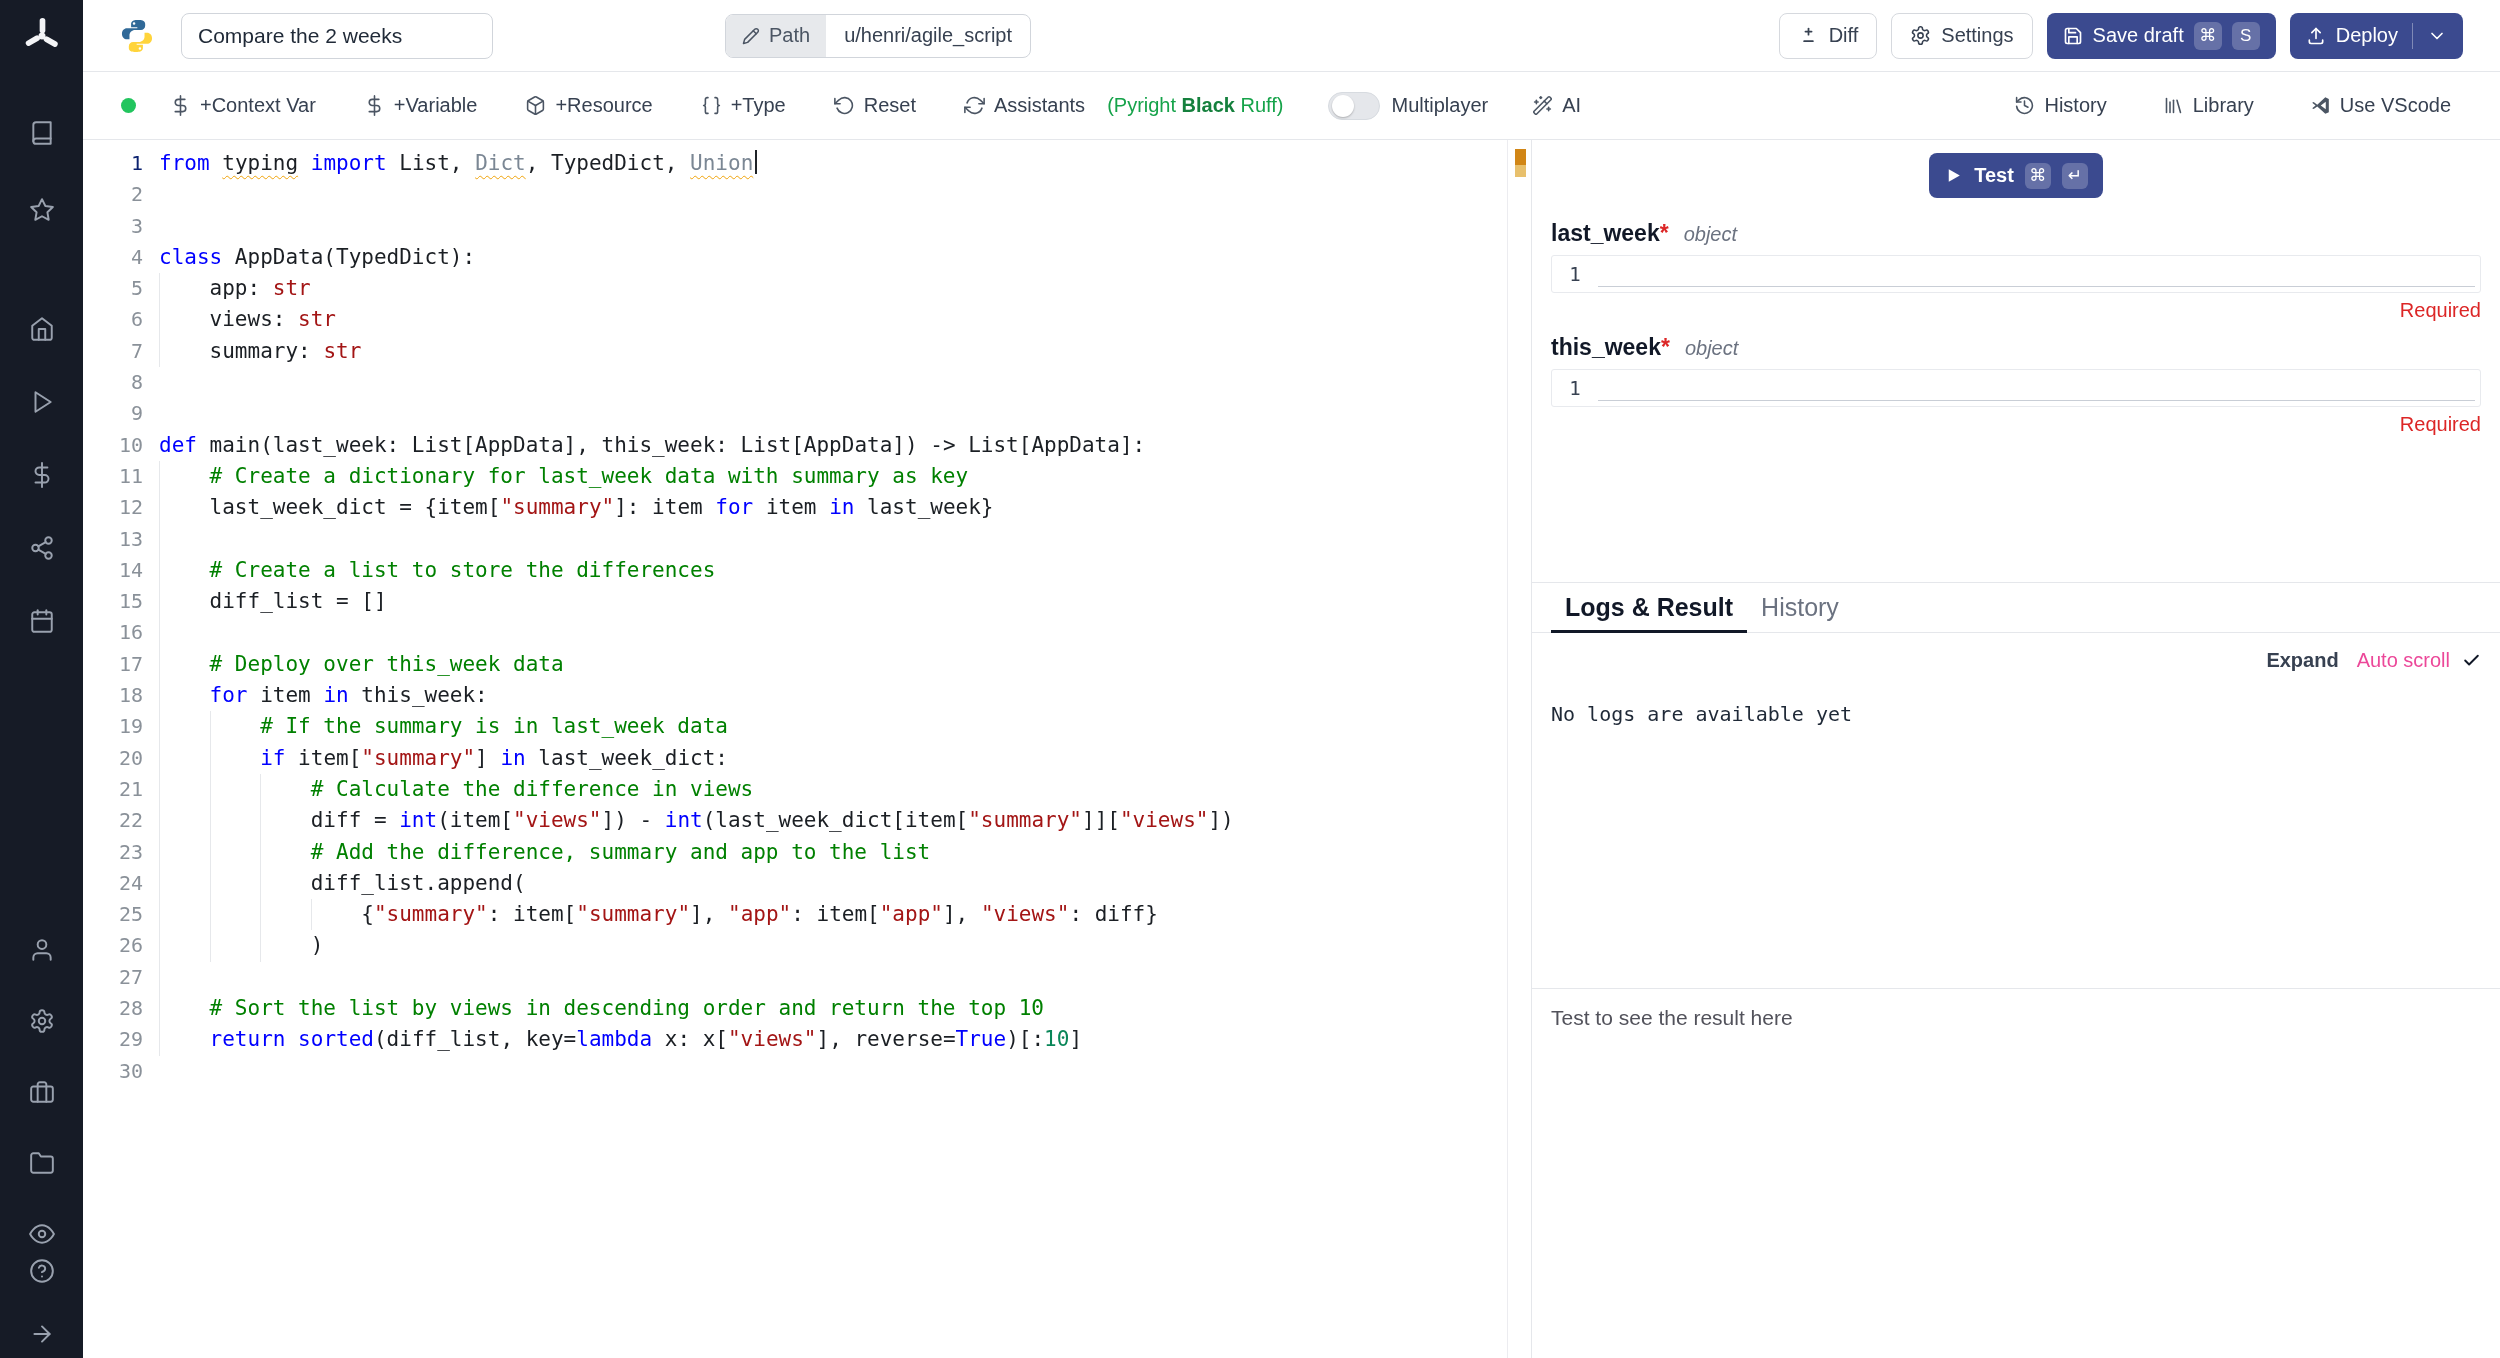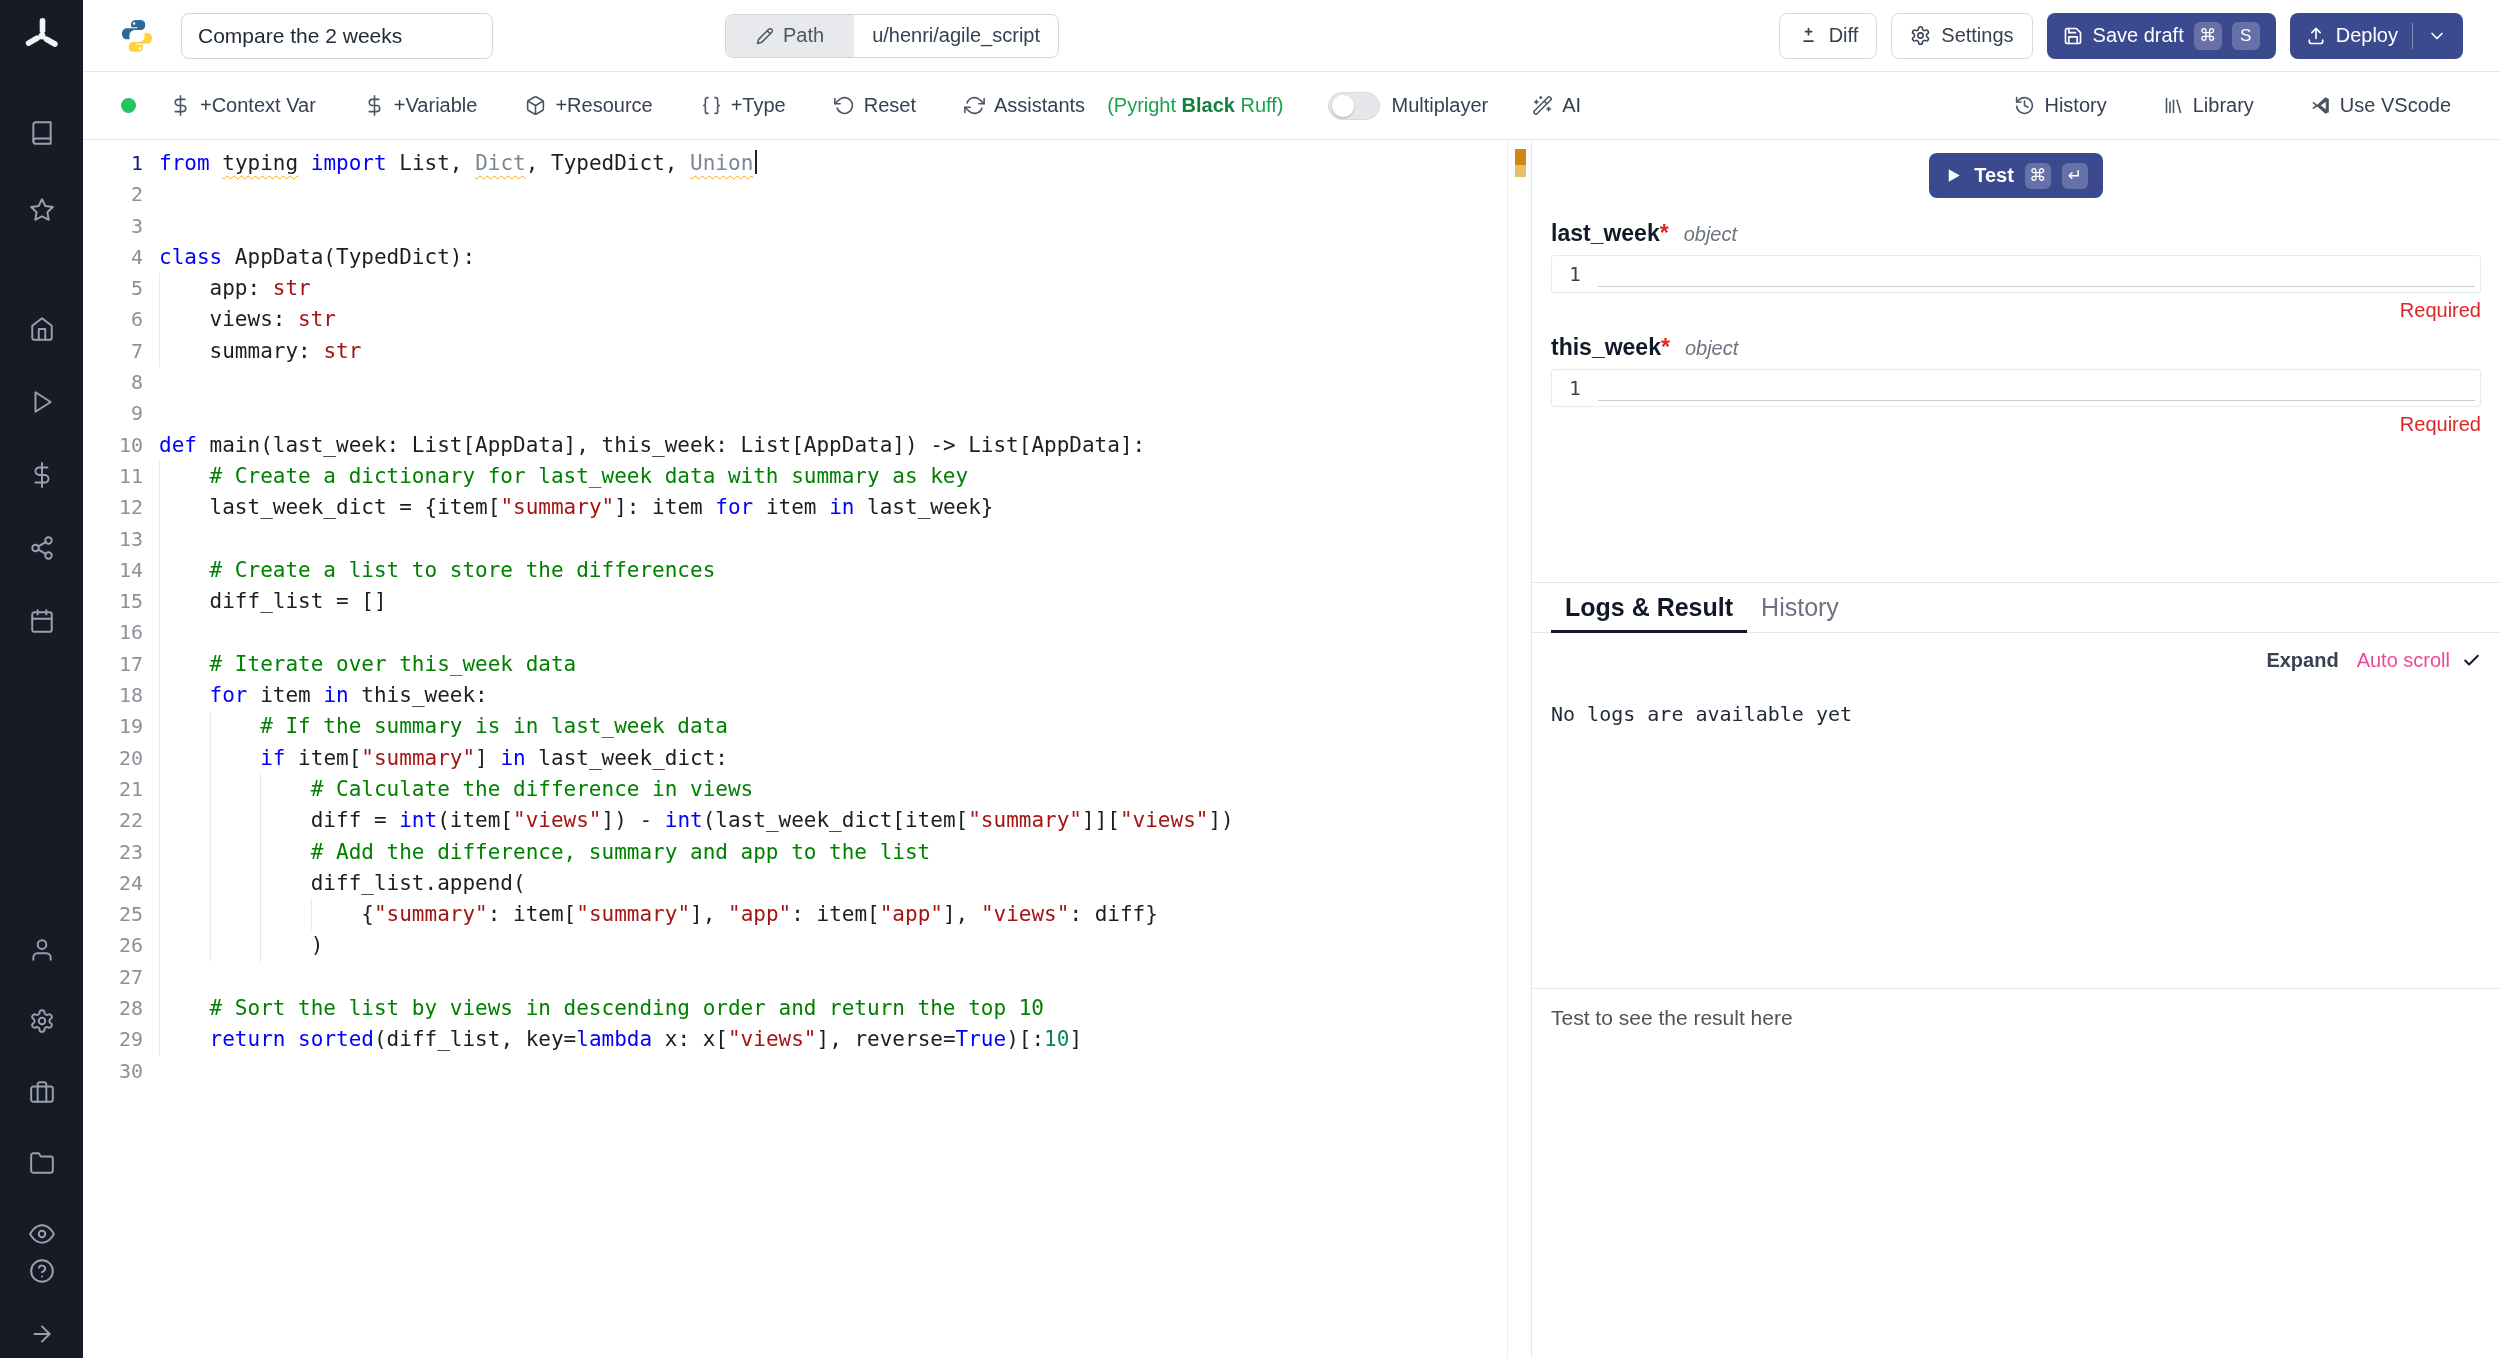--- a/index.html
+++ b/index.html
@@ -23,21 +23,21 @@
   .main { margin-left:83px; }
 
   
   .topbar { height:72px; border-bottom:1px solid #e5e7eb; display:flex; align-items:center;
     padding:0 37px 0 36px; background:#fff; }
   .title-input { margin-left:26px; width:312px; height:46px; border:1px solid #d1d5db; border-radius:8px;
     display:flex; align-items:center; padding:0 16px; font-size:21px; color:#1f2937; background:#fff;text-align:right; }
   .path-group { margin-left:232px; height:44px; border:1px solid #d1d5db; border-radius:8px;
     display:flex; align-items:center; overflow:hidden; }
   .path-pill { background:#e7e9ec; height:100%; display:flex; align-items:center; gap:9px;
-    padding:0 30px; color:#4b5563; font-size:20px; }
+    padding:0 16px; color:#4b5563; font-size:20px; }
   .path-value { padding:0 18px; font-size:20px; color:#374151; }
   .topbar-right { margin-left:auto; display:flex; align-items:center; gap:14px;padding-left:45px; }
   .btn-light { display:flex; align-items:center; gap:10px; height:46px; padding:0 18px;
     border:1px solid #d6d9de; border-radius:8px; font-size:20px; color:#374151; background:#fff; }
   .btn-navy { display:flex; align-items:center; gap:10px; height:46px; padding:0 16px;
     border-radius:8px; background:#3b4a8f; color:#fff; font-size:20px; }
   .kbd { min-width:28px; height:28px; padding:0 4px; border-radius:6px; background:rgba(255,255,255,.22);
     display:flex; align-items:center; justify-content:center; font-size:17px; color:#fff; }
   .deploy-divider { width:1px; height:26px; background:rgba(255,255,255,.35); margin:0 4px; }
 
@@ -482,21 +482,21 @@
           <div class="code-row">
             <span class="ln">15</span>
             <span class="code-text"><span class="guide" style="left: 0ch;"></span><span class="tk-p">    diff_list = []</span></span>
           </div>
           <div class="code-row">
             <span class="ln">16</span>
             <span class="code-text"><span class="guide" style="left: 0ch;"></span></span>
           </div>
           <div class="code-row">
             <span class="ln">17</span>
-            <span class="code-text"><span class="guide" style="left: 0ch;"></span><span class="tk-c">    # Iterate over this_week data</span></span>
+            <span class="code-text"><span class="guide" style="left: 0ch;"></span><span class="tk-c">    # Deploy over this_week data</span></span>
           </div>
           <div class="code-row">
             <span class="ln">18</span>
             <span class="code-text"><span class="guide" style="left: 0ch;"></span><span class="tk-p">    </span><span class="tk-k">for</span><span class="tk-p"> item </span><span class="tk-k">in</span><span class="tk-p"> this_week:</span></span>
           </div>
           <div class="code-row">
             <span class="ln">19</span>
             <span class="code-text"><span class="guide" style="left: 0ch;"></span><span class="guide" style="left: 4ch;"></span><span class="tk-c">        # If the summary is in last_week data</span></span>
           </div>
           <div class="code-row">

